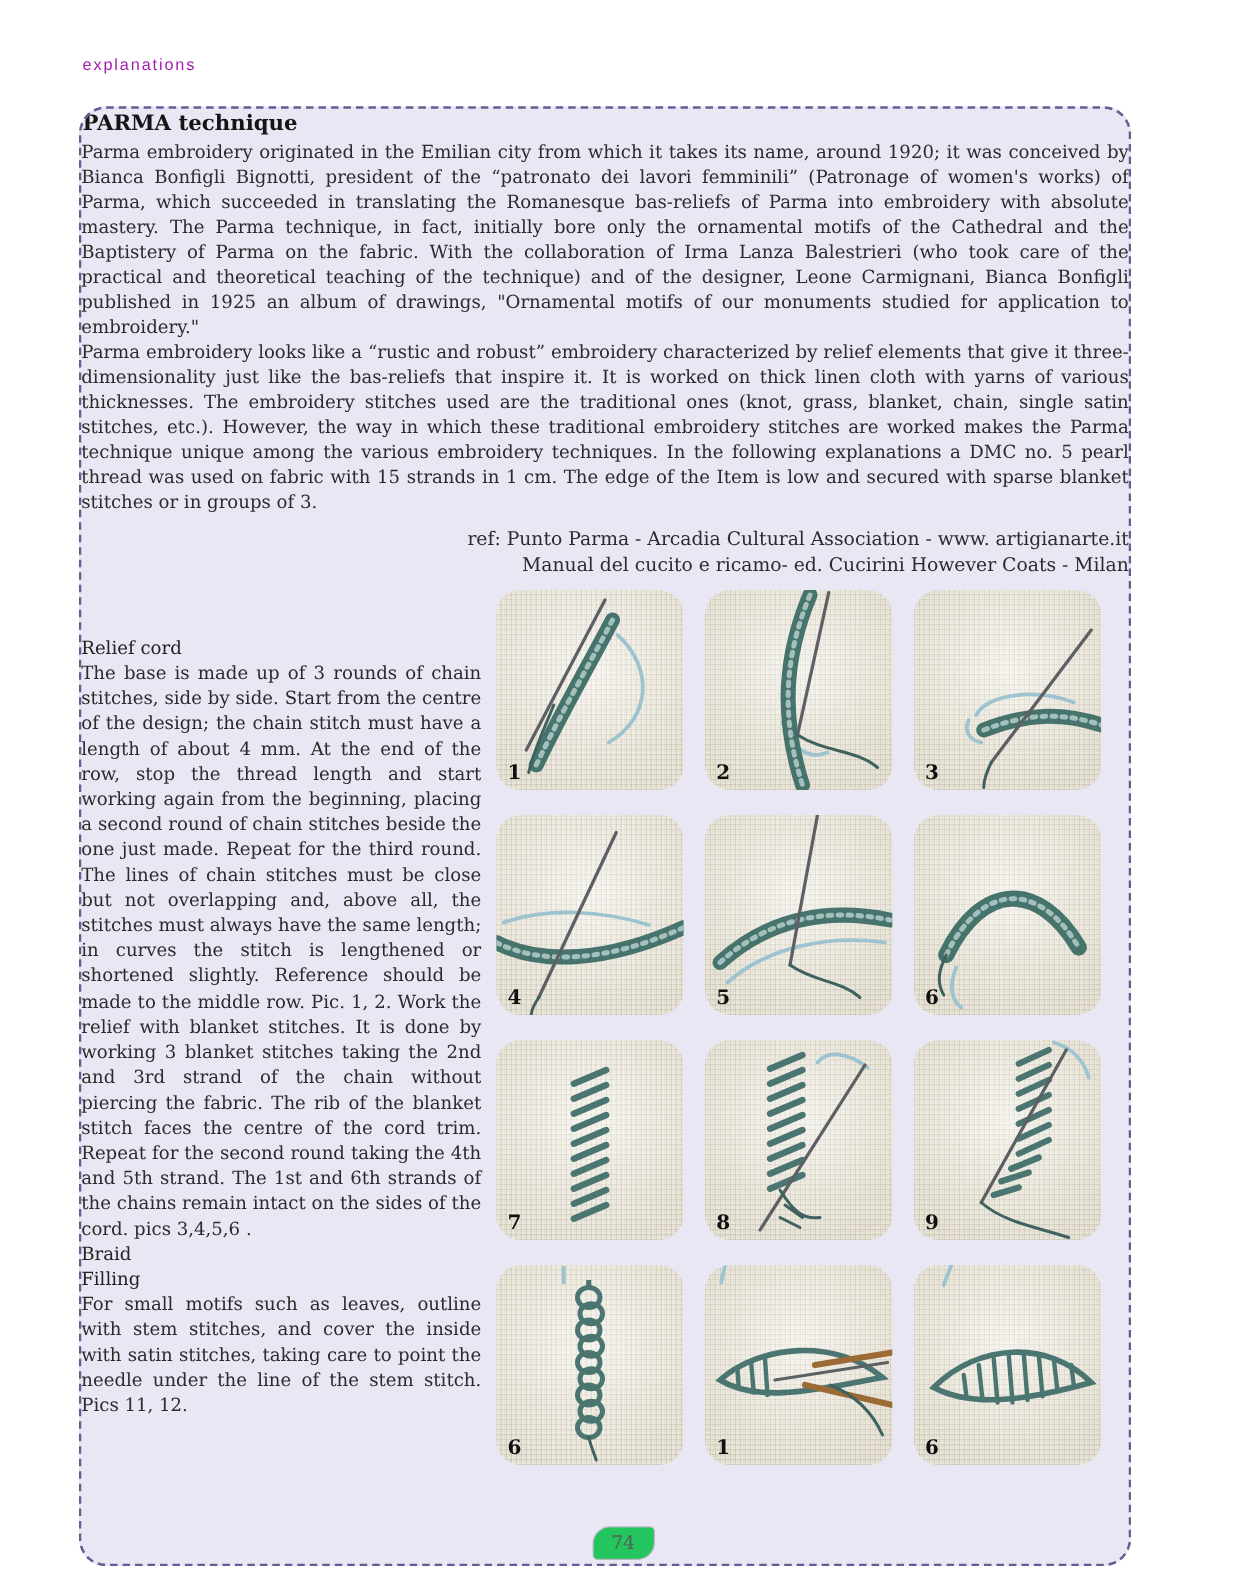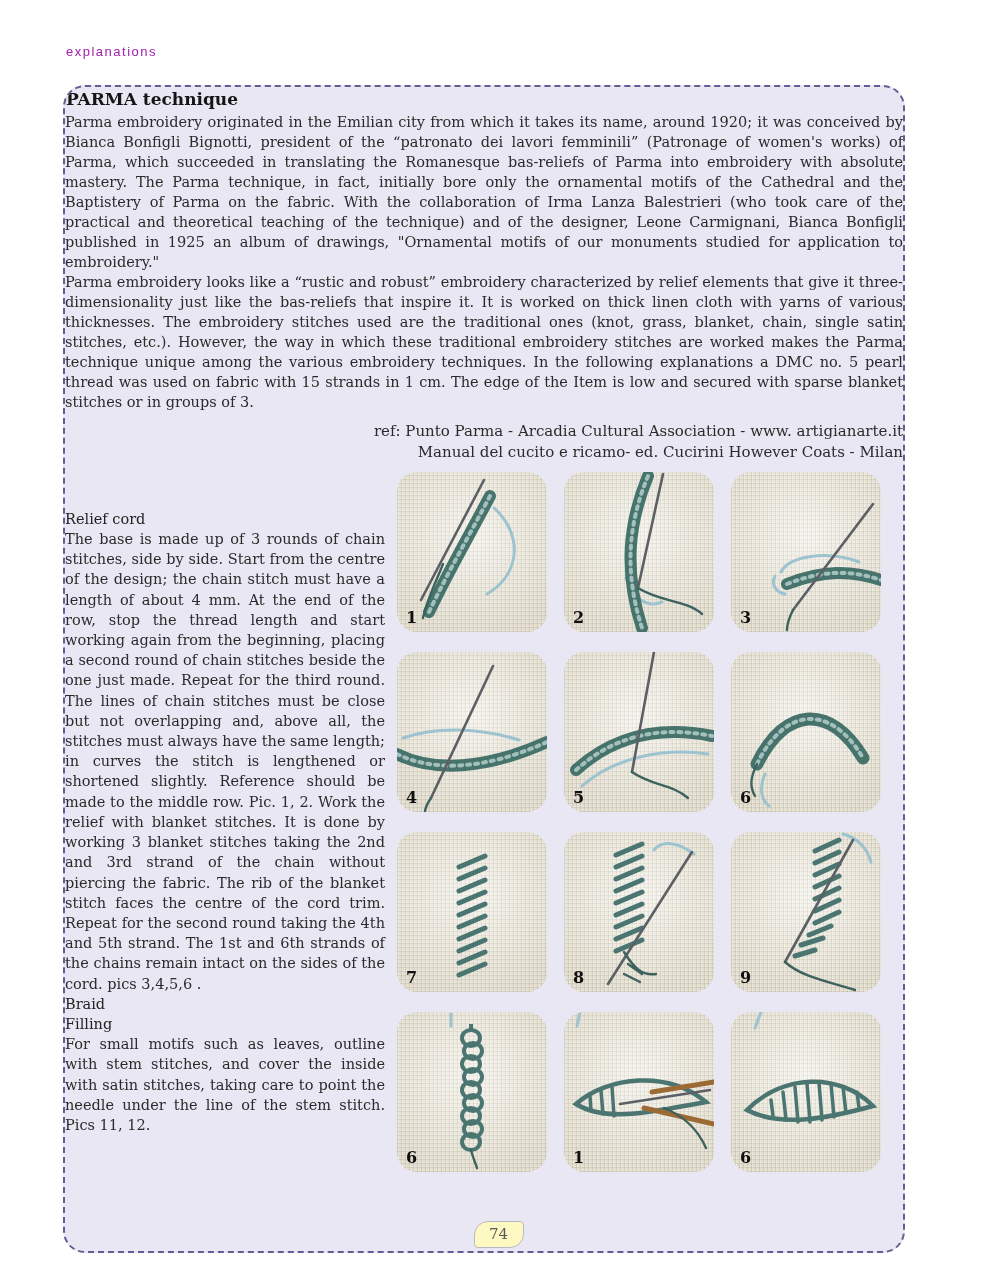--- a/index.html
+++ b/index.html
@@ -49,21 +49,21 @@
   }
   .fig svg{position:absolute;inset:0;width:100%;height:100%;}
   .fig-num{
     position:absolute;left:9px;bottom:5px;
     font-size:16px;font-weight:bold;color:#101010;
   }
   .page-num{
     position:absolute;top:1221px;left:50%;transform:translateX(-50%);
     width:48px;height:25px;line-height:25px;text-align:center;
     border:1.5px solid #b9b9c4;border-radius:14px 4px 14px 4px;
-    font-size:15px;color:#5a5a5a;background:#fef9c3;
+    font-size:15px;color:#5a5a5a;background:#22c55e;
   }
   
   .cord{fill:none;stroke:#47736d;stroke-width:12;stroke-linecap:round}
   .cordlite{fill:none;stroke:#a3c0bd;stroke-width:4;stroke-dasharray:3 5;stroke-linecap:round}
   .guide{fill:none;stroke:#9cc3cf;stroke-width:3;stroke-linecap:round}
   .needle{stroke:#5c6064;stroke-width:2.6;stroke-linecap:round}
   .tail{fill:none;stroke:#3e625e;stroke-width:2.4;stroke-linecap:round}
   .stitch{stroke:#4a7571;stroke-width:5;stroke-linecap:round}
   .chain{fill:none;stroke:#4a7571;stroke-width:4}
   .rung{fill:none;stroke:#4a7571;stroke-width:3.5;stroke-linecap:round}

